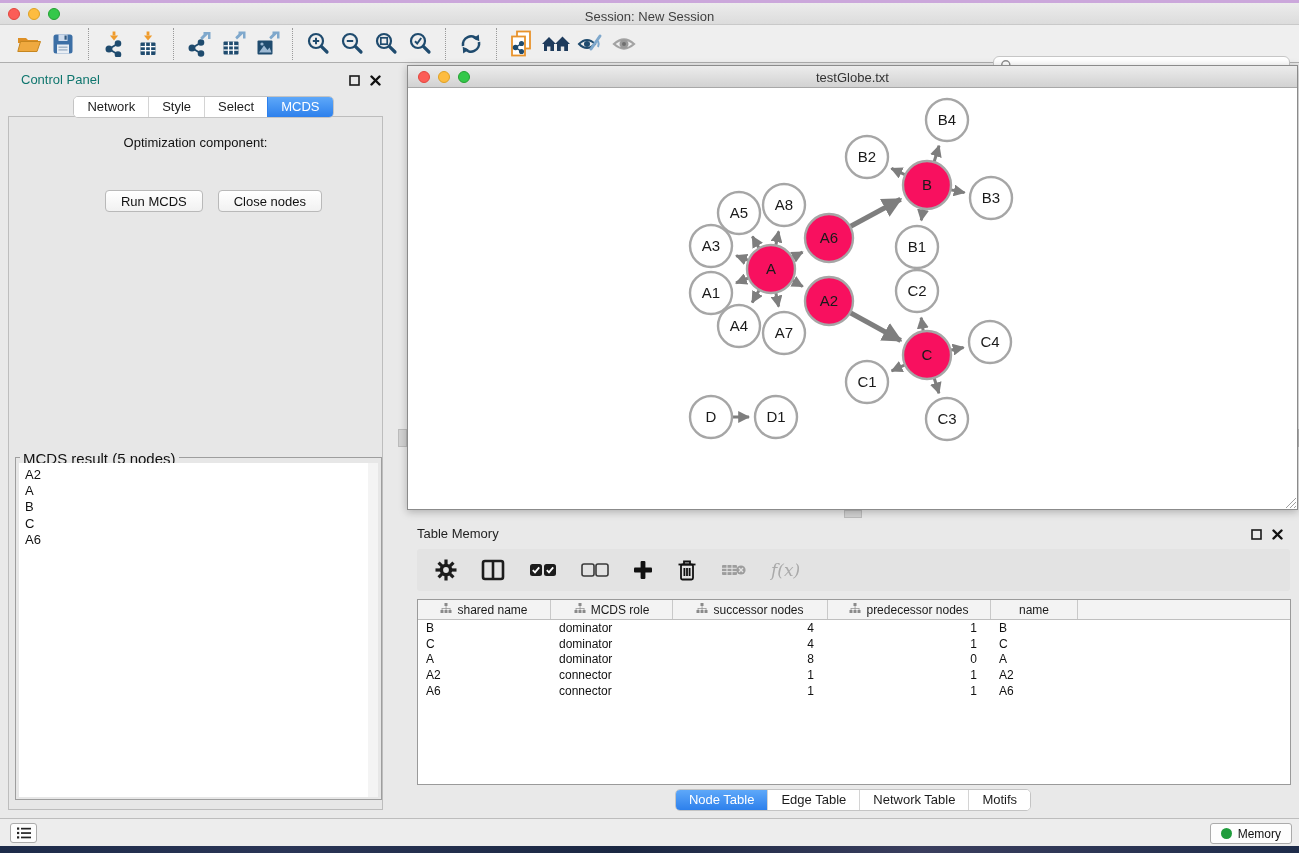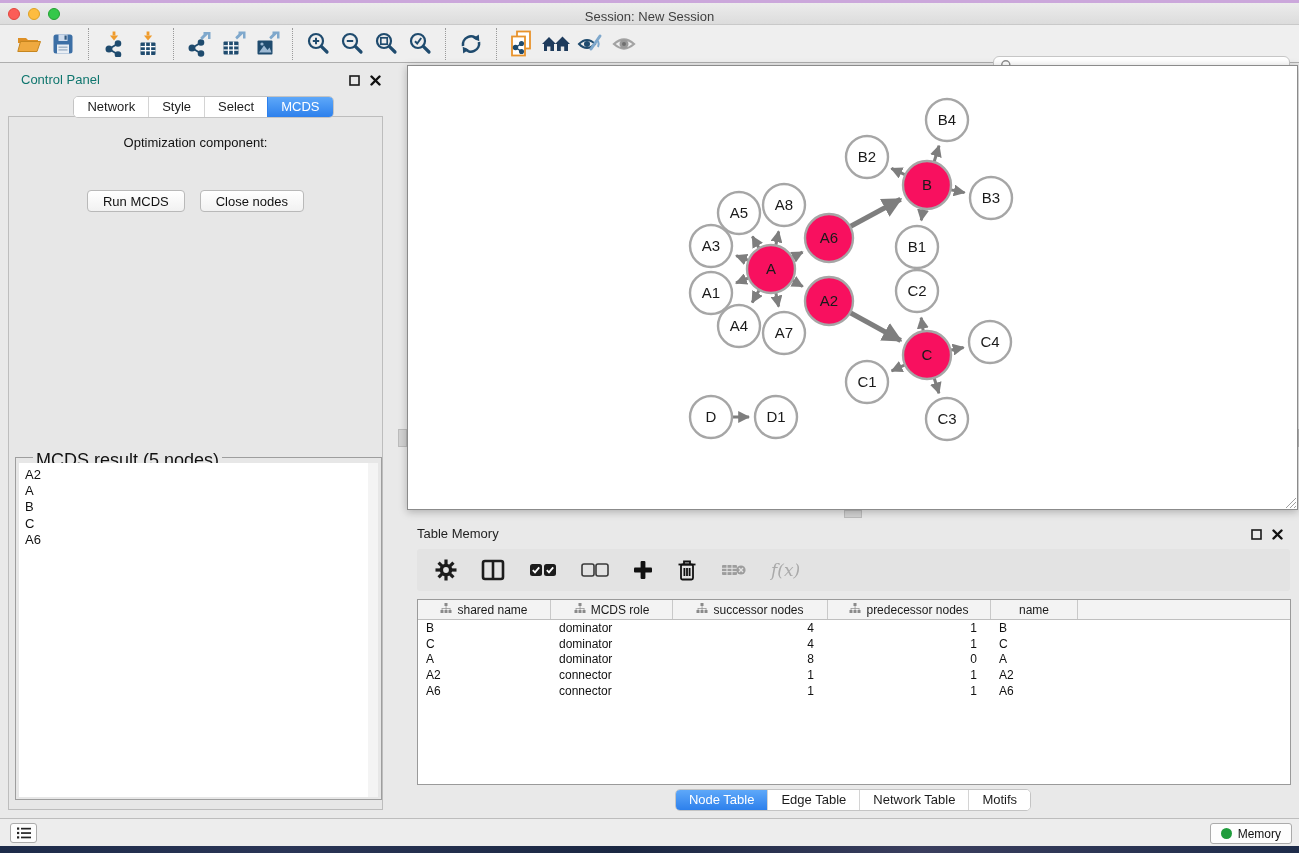--- a/index.html
+++ b/index.html
@@ -45,25 +45,25 @@
   #cp-content { position:absolute; left:8px; top:53px; width:375px; height:694px;
     background:#e7e7e7; border:1px solid #bdbdbd; }
   #opt-label { position:absolute; left:0; top:18px; width:100%; text-align:center; font-size:13px; color:#111; }
   #criterion-select { position:absolute; left:35px; top:40px; width:313px; height:23px; background:#fff;
     border:1px solid #b4b4b4; border-radius:4px; font-size:13px; color:#111;
     display:flex; align-items:center; padding-left:8px; }
   #criterion-spinner { position:absolute; right:1px; top:1px; width:19px; height:19px; border-radius:4px;
     background:linear-gradient(#6db0fb,#2e86f6); display:flex; flex-direction:column;
     align-items:center; justify-content:center; gap:1px; }
   #criterion-spinner svg { display:block; }
-  #cp-buttons { position:absolute; left:0; top:73px; width:100%; display:flex; justify-content:center; gap:15px;align-items:flex-end; }
+  #cp-buttons { position:absolute; left:18px; top:73px; width:100%; display:flex; justify-content:center; gap:15px;align-items:flex-end; }
   .mac-btn { height:22px; padding:0 15px; font-size:13px; color:#111; background:linear-gradient(#ffffff,#f1f1f1);
     border:1px solid #b9b9b9; border-radius:4px; display:flex; align-items:center; }
   #result-group { position:absolute; left:6px; top:340px; width:367px; height:343px; border:1px solid #9e9e9e; }
-  #result-title { position:absolute; left:17px; top:-8px; font-size:18px; color:#111; background:#e7e7e7; padding:0 3px; }
+  #result-title { position:absolute; left:4px; top:-8px; font-size:15px; color:#111; background:#e7e7e7; padding:0 3px; }
   #result-list { position:absolute; left:3px; top:5px; width:351px; height:334px; background:#fff;
     border-right:1px solid #e0e0e0; font-size:13px; color:#111; padding:4px 0 0 6px; line-height:16.2px; }
   #result-scroll { position:absolute; right:3px; top:5px; width:10px; height:334px; background:#f4f4f4; }
 
   
   .split-handle { background:#d2d2d2; border:1px solid #bcbcbc; }
   #split-left { left:398px; top:429px; width:9px; height:18px; }
   #split-right { left:1291px; top:429px; width:8px; height:18px; }
   #split-bottom { left:844px; top:510px; width:18px; height:8px; }
 
@@ -333,20 +333,28 @@
       <div id="result-scroll"></div>
     </div>
   </div>
 </div>
 
 <div id="split-left" class="abs split-handle"></div>
 <div id="split-right" class="abs split-handle"></div>
 <div id="split-bottom" class="abs split-handle"></div>
 
 <div id="net-window" class="abs">
+  <div id="net-titlebar">
+    <div class="lights" style="left:10px; top:5px;">
+      <span class="light red"></span>
+      <span class="light yellow"></span>
+      <span class="light green"></span>
+    </div>
+    <div id="net-title">testGlobe.txt</div>
+  </div>
   <svg id="graph-svg" width="888" height="421">
     <defs>
       <marker id="arrowhead" viewBox="0 0 4 4" refX="3.6" refY="2" markerWidth="4" markerHeight="4" orient="auto">
         <path d="M0,0 L4,2 L0,4 Z" fill="#7e7e7e"></path>
       </marker>
     </defs>
     <g id="edges-layer">
         <line x1="362" y1="181" x2="343.3957513356345" y2="148.4425648373604" stroke="#7e7e7e" stroke-width="3" marker-end="url(#arrowhead)"></line>
         <line x1="362" y1="181" x2="369.62538204416717" y2="143.45965762871543" stroke="#7e7e7e" stroke-width="3" marker-end="url(#arrowhead)"></line>
         <line x1="362" y1="181" x2="327.21114516715534" y2="167.66427231407621" stroke="#7e7e7e" stroke-width="3" marker-end="url(#arrowhead)"></line>

